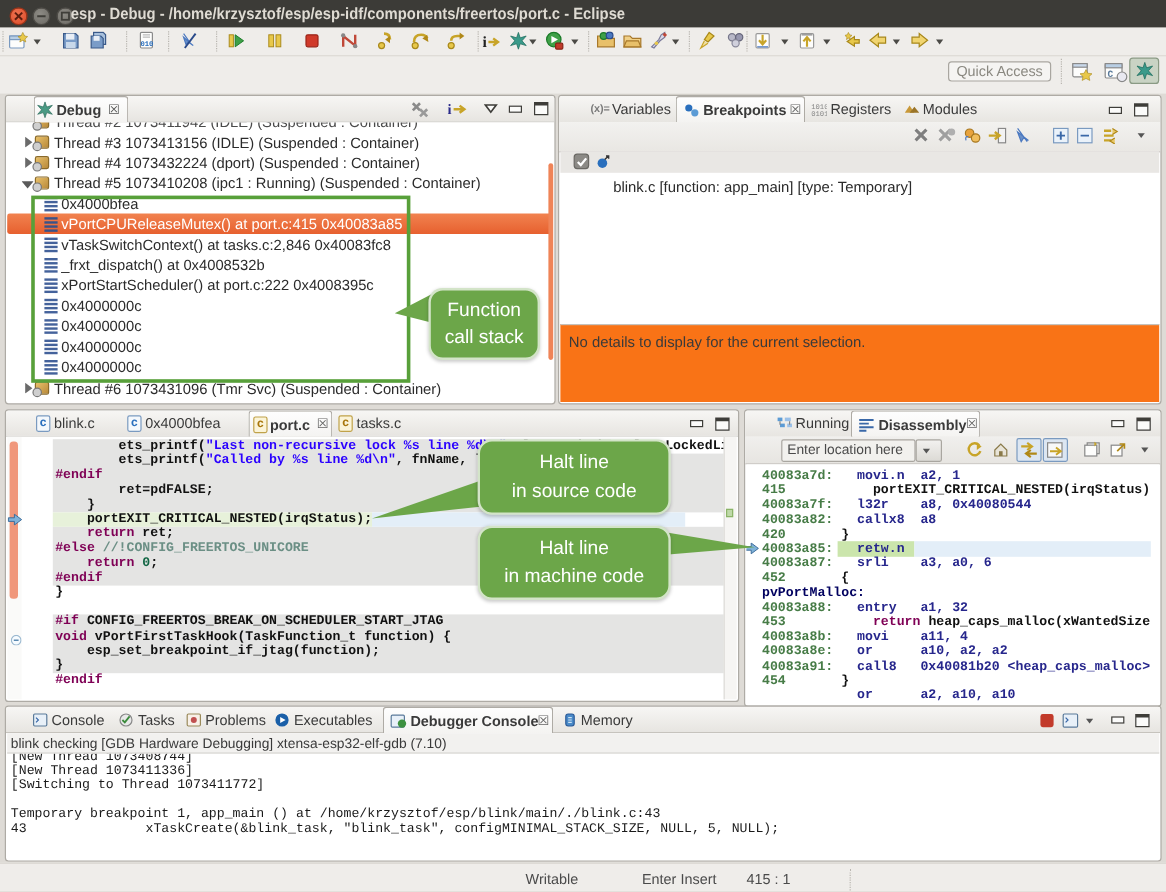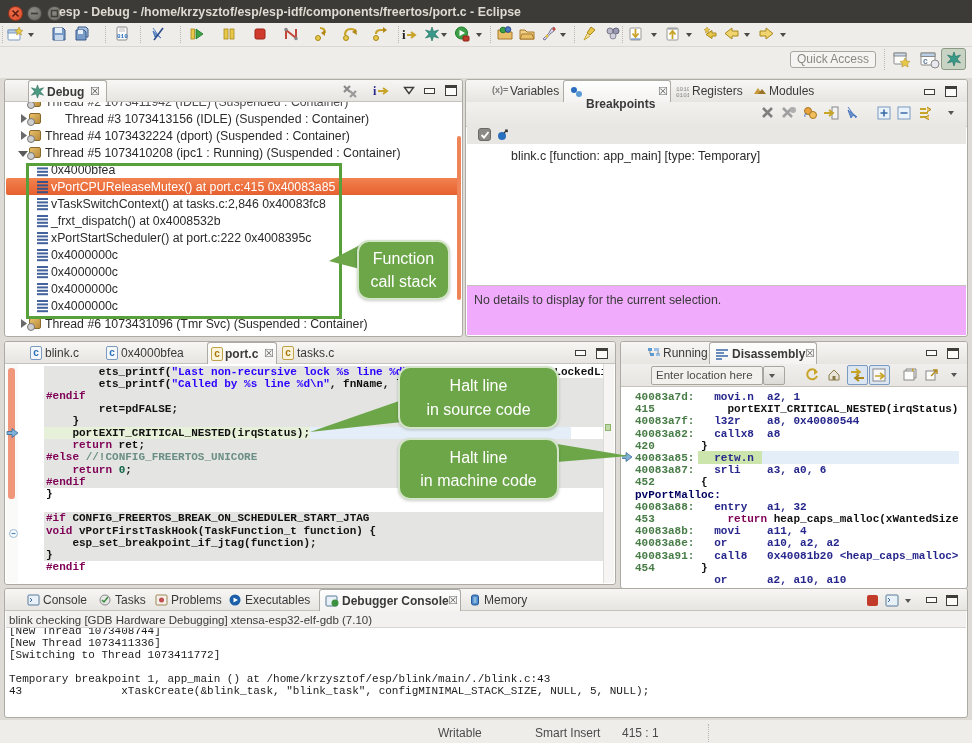--- a/index.html
+++ b/index.html
@@ -236,21 +236,21 @@
   <div class="btn-max" style="left:440px; top:5px;"></div>
 
   <div class="abs" style="left:0; top:22px; right:0; bottom:0; overflow:hidden;">
 
     <div class="trow" style="top:-9px;">
       <span class="thico" style="left:23px;"></span>
       <span class="abs" style="left:39px; top:2px; color:#4a4a4a;">Thread #2 1073411942 (IDLE) (Suspended : Container)</span>
     </div>
     <div class="trow" style="top:8px;"><span class="exp"></span>
       <span class="thico" style="left:23px;"></span>
-      <span class="abs" style="left:39px; top:2px;margin-left:20px;">Thread #3 1073413156 (IDLE) (Suspended : Container)</span>
+      <span class="abs" style="left:39px; top:2px;">Thread #3 1073413156 (IDLE) (Suspended : Container)</span>
     </div>
     <div class="trow" style="top:25px;">
       <span class="thico" style="left:23px;"></span>
       <span class="abs" style="left:39px; top:2px;">Thread #4 1073432224 (dport) (Suspended : Container)</span>
     </div>
     <div class="trow" style="top:42px;">
       <span class="thico" style="left:23px;"></span>
       <span class="abs" style="left:39px; top:2px;">Thread #5 1073410208 (ipc1 : Running) (Suspended : Container)</span>
     </div>
     <div class="trow" style="top:59px;">
@@ -317,21 +317,21 @@
 
   <div class="tab" style="left:2px; width:74px;">
     <span class="abs" style="left:4px; top:5px; color:#7A7A7A; font-size:9px; font-weight:bold;">(x)=</span>
     <span class="abs" style="left:22px; top:4px;">Variables</span>
   </div>
   <div class="tab tabsel" style="left:77px; width:108px;">
     <svg class="abs" style="left:6px; top:5px;" width="13" height="12">
         <circle cx="4" cy="4" r="3" fill="#2A6FBD"></circle>
         <circle cx="9" cy="8" r="3" fill="#5B9BD5"></circle>
       </svg>
-    <span class="abs" style="left:22px; top:16px; font-weight:bold;text-align:center;">Breakpoints</span>
+    <span class="abs" style="left:22px; top:4px; font-weight:bold;text-align:center;">Breakpoints</span>
     <span class="abs" style="left:94px; top:4px; color:#666; font-size:11px;">☒</span>
   </div>
   <div class="tab" style="left:187px; width:78px;">
     <svg class="abs" style="left:3px; top:5px;" width="13" height="12">
         <text x="0" y="6" font-size="6" fill="#888" font-family="Liberation Mono">1010</text>
         <text x="0" y="12" font-size="6" fill="#888" font-family="Liberation Mono">0101</text>
       </svg>
     <span class="abs" style="left:19px; top:4px;">Registers</span>
   </div>
   <div class="tab" style="left:264px; width:76px;">
@@ -383,21 +383,21 @@
     <svg class="abs" style="left:12px; top:3px;" width="12" height="12">
         <path d="M2.5 6 L5 8.5 L9.5 3" stroke="#FFF" stroke-width="1.9" fill="none"></path>
       </svg>
     <svg class="abs" style="left:30px; top:3px;" width="12" height="13">
         <circle cx="5" cy="7" r="4" fill="#2A6FBD"></circle>
         <path d="M7 4 L10 1 M8 1 H10.2 V3.2" stroke="#333" stroke-width="1.2" fill="none"></path>
       </svg>
     <span class="abs" style="left:44px; top:2px;margin-top:21px;">blink.c [function: app_main] [type: Temporary]</span>
   </div>
 
-  <div class="abs" style="left:1px; top:190px; right:1px; bottom:1px; background:#f0abfc; border-top:1px solid #C5C2BC; font-size:12.4px; color:#3A3A3A;margin-top:15px;">
+  <div class="abs" style="left:1px; top:190px; right:1px; bottom:1px; background:#f97316; border-top:1px solid #C5C2BC; font-size:12.4px; color:#3A3A3A;">
     <span class="abs" style="left:7px; top:7px;">No details to display for the current selection.</span>
   </div>
 </div>
 
 <div class="panel" id="editorpanel" style="left:4px; top:341px; width:612px; height:243.5px; overflow:hidden;">
   <div class="phead"></div>
 
   <div class="tab" style="left:2px; width:78px;">
     <span class="cfile" style="left:3px;"></span>
       <span class="cfile-c" style="left:3px;">c</span>
@@ -623,16 +623,16 @@
     <polygon points="100,4 100,26 8,36" fill="#6CA649"></polygon>
   </svg>
 <div class="callout" style="left:398px; top:366px; width:161px; height:63px;">Halt line<br>in source code</div>
 <svg class="abs" style="left:552px; top:440px; z-index:41;" width="82" height="28">
     <polygon points="5,4 5,22 77,16" fill="#6CA649"></polygon>
   </svg>
 <div class="callout" style="left:398px; top:438px; width:161px; height:62px;">Halt line<br>in machine code</div>
 
 <div class="abs" id="statusbar" style="left:0; top:718.5px; width:972px; height:24.5px; background:#EFEDEA; border-top:1px solid #DDDAD5; color:#4A4A4A; font-size:12px;">
   <span class="abs" style="left:438px; top:6px;">Writable</span>
-  <span class="abs" style="left:535px; top:6px;">Smart Insert</span>
+  <span class="abs" style="left:535px; top:6px;">Enter Insert</span>
   <span class="abs" style="left:622px; top:6px;">415 : 1</span>
   <div class="abs" style="left:708px; top:4px; height:18px; border-left:1px dotted #B9B6B0;"></div>
 </div>
 
 </body></html>

